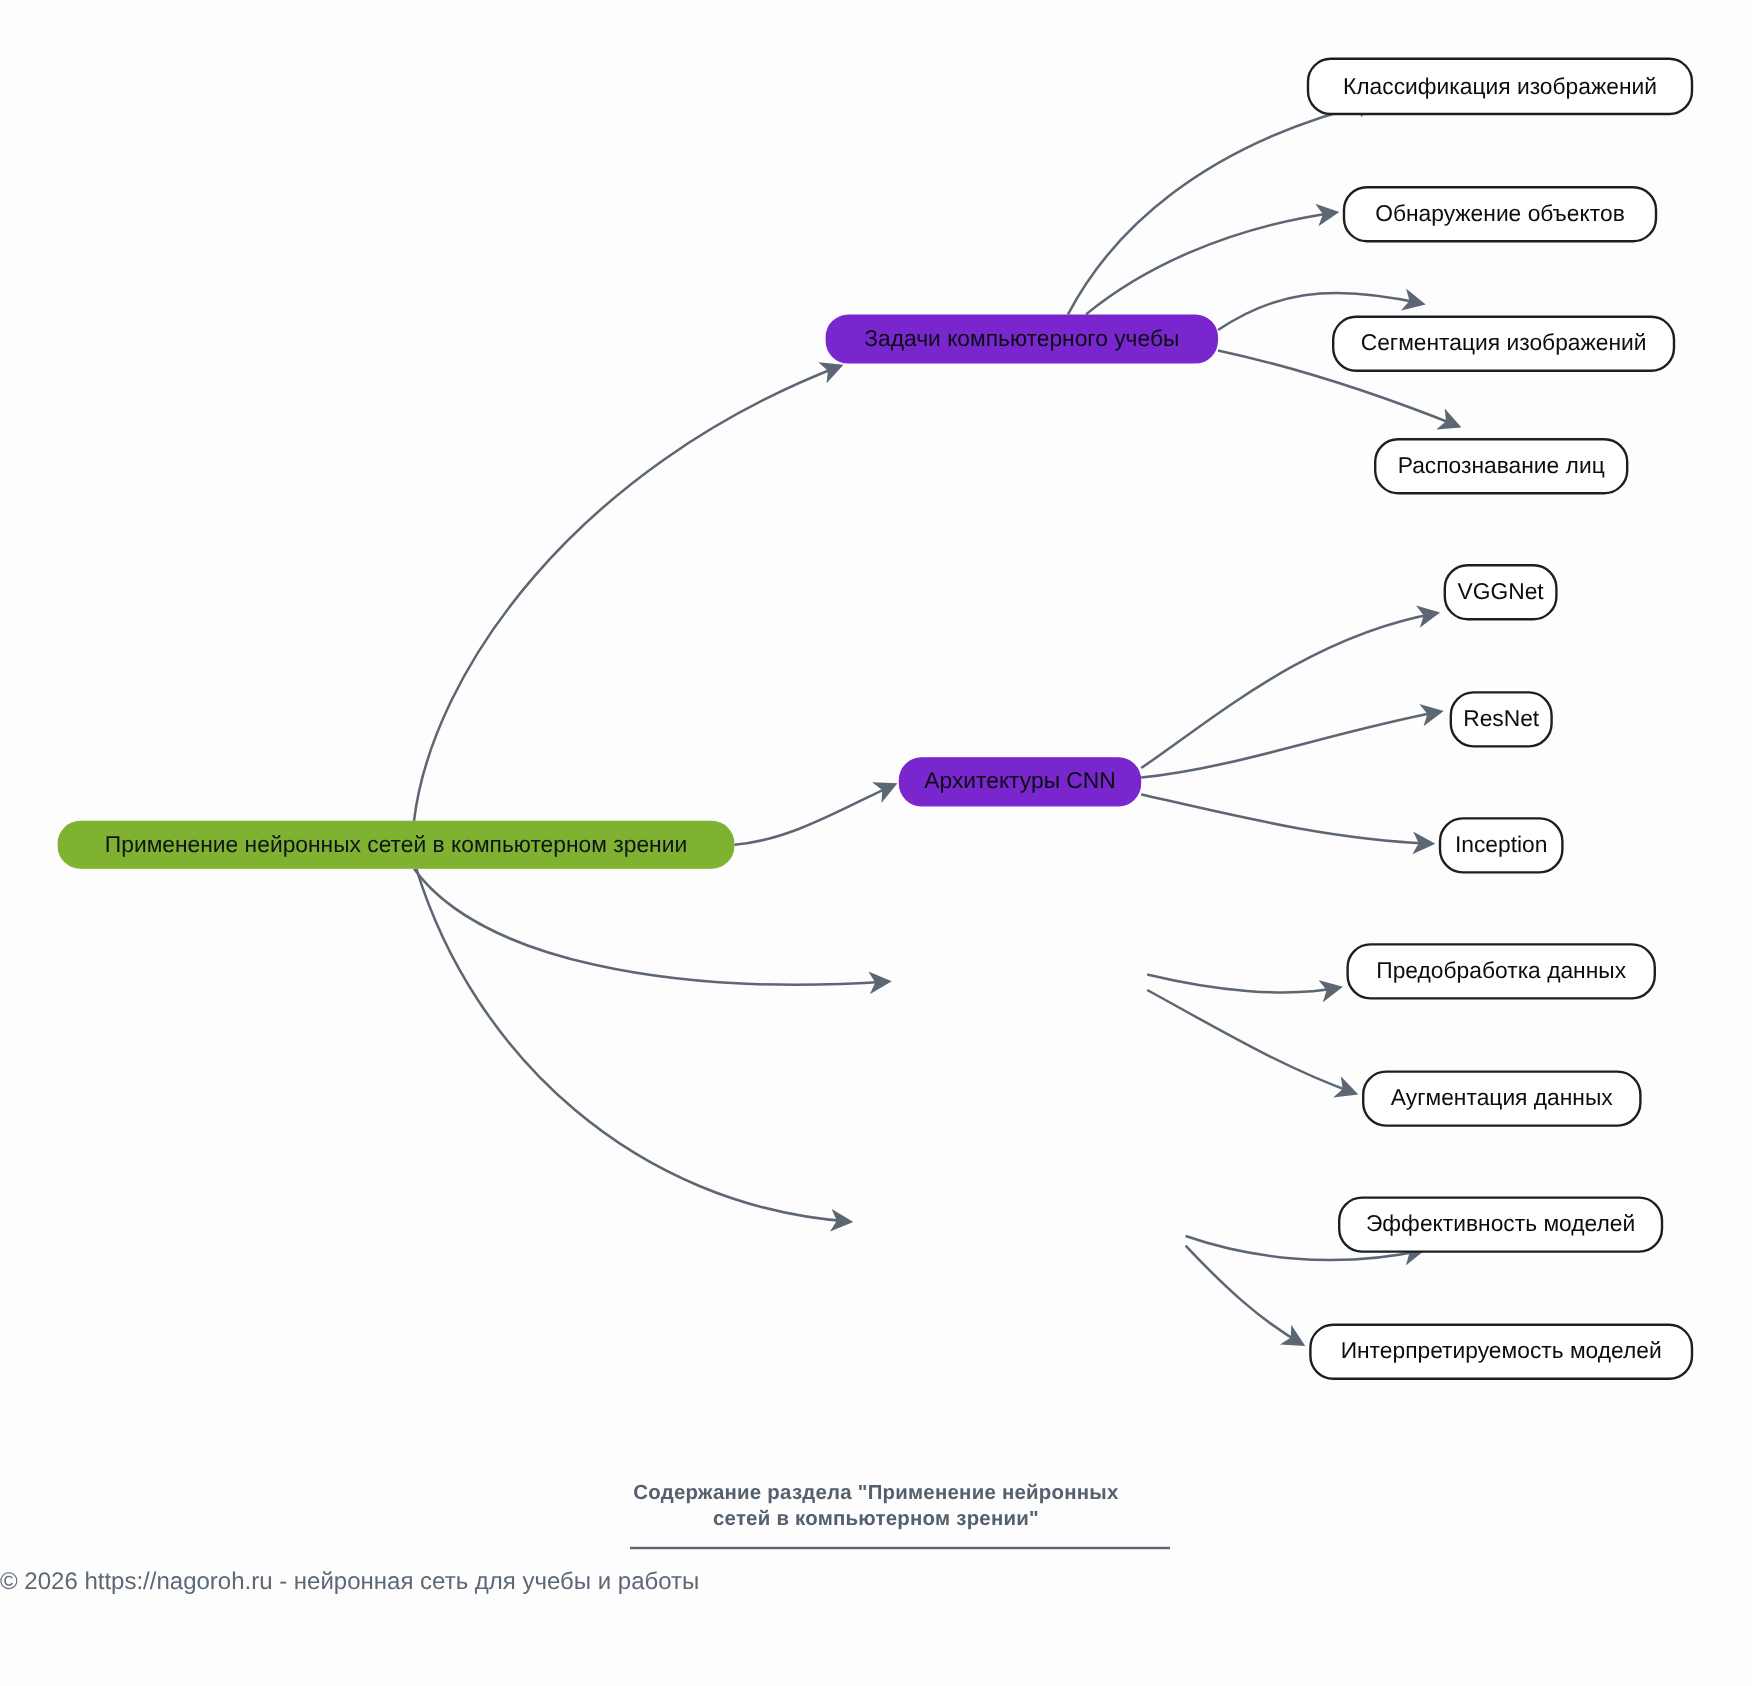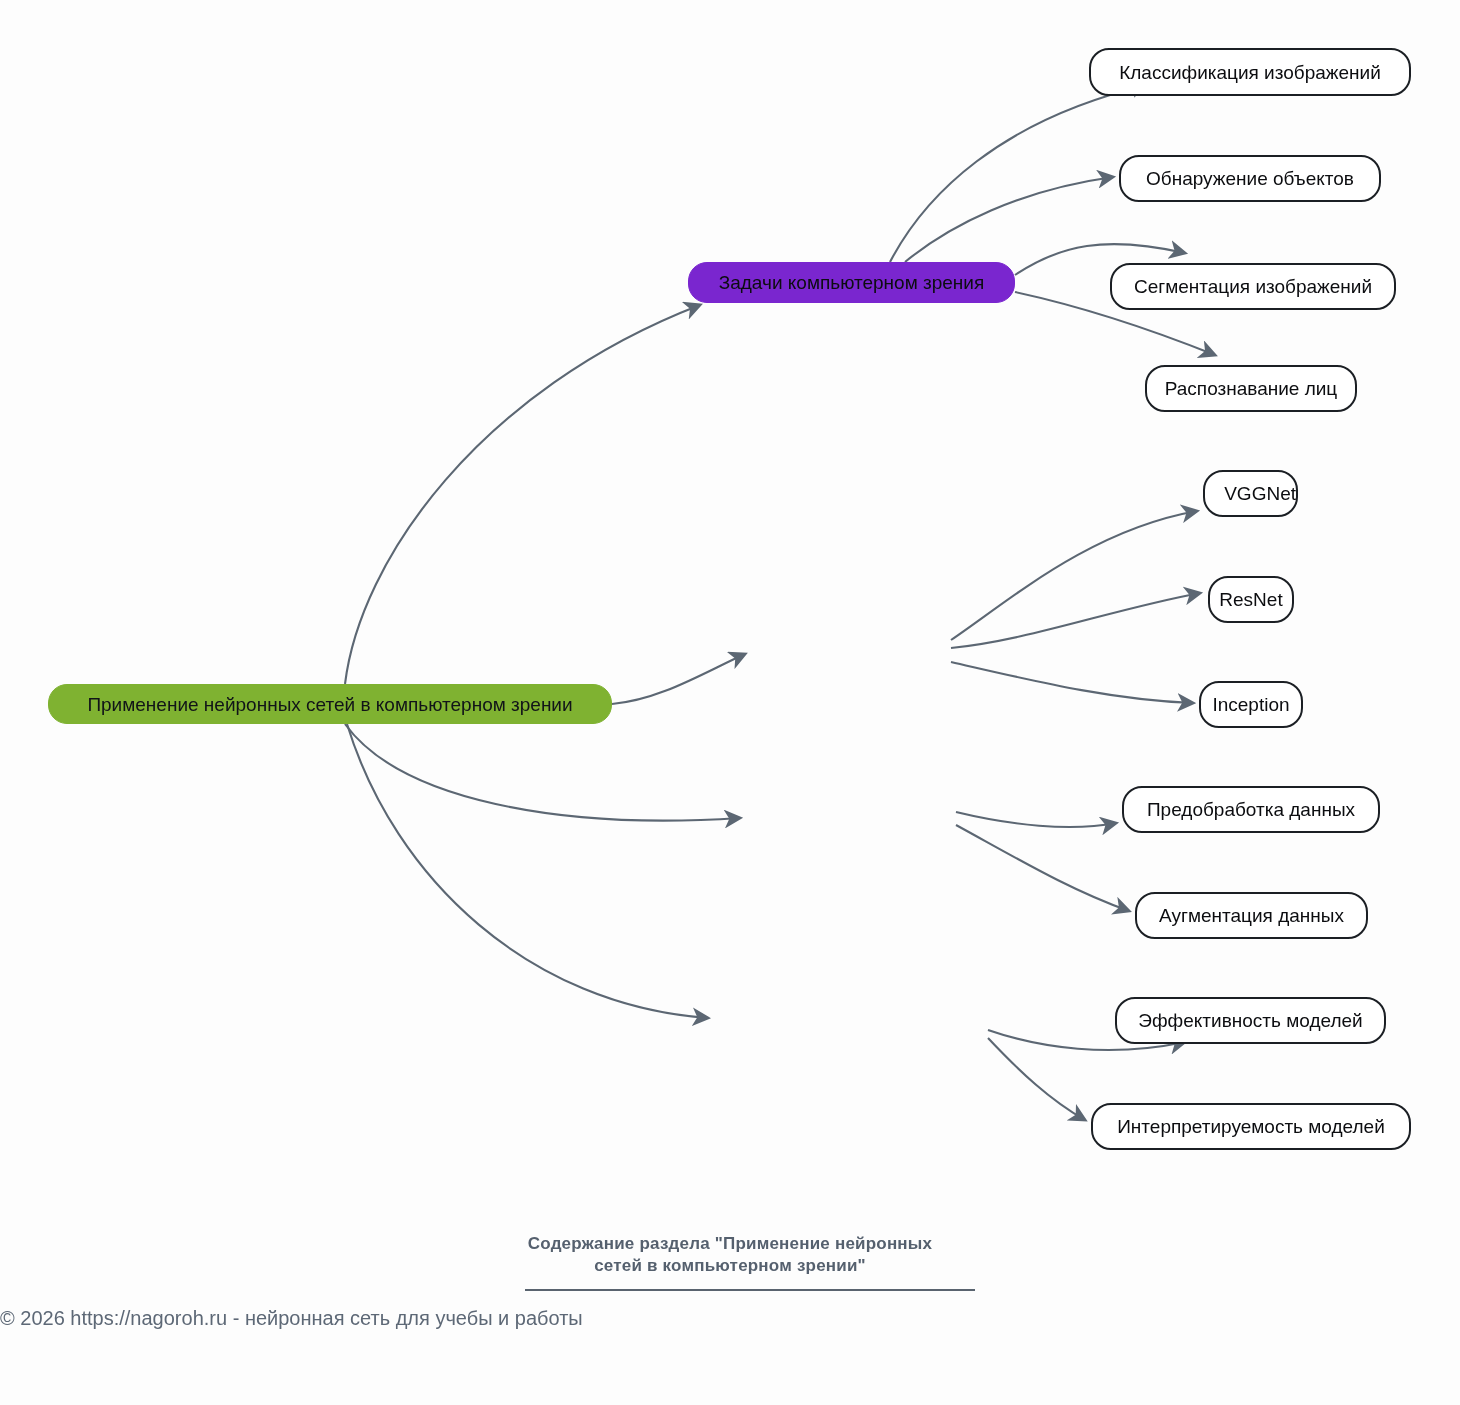--- a/index.html
+++ b/index.html
@@ -119,36 +119,39 @@
       <path d="M 988 1030 C 1040 1048 1110 1058 1185 1042"></path>
       <path d="M 988 1038 C 1020 1072 1050 1100 1085 1120"></path>
     </g>
   </svg>
 
   <div class="node node-root" style="left:48px; top:684px; width:564px; height:40px;">
     <span>Применение нейронных сетей в компьютерном зрении</span>
   </div>
 
   <div class="node node-branch" style="left:688px; top:262px; width:327px; height:41px;">
-    <span>Задачи компьютерном зрения</span>
+    <span>Задачи компьютерного учебы</span>
   </div>
   <div class="node node-leaf" style="left:1089px; top:48px; width:322px; height:48px;">
     <span>Классификация изображений</span>
   </div>
   <div class="node node-leaf" style="left:1119px; top:155px; width:262px; height:47px;">
     <span>Обнаружение объектов</span>
   </div>
   <div class="node node-leaf" style="left:1110px; top:263px; width:286px; height:47px;">
     <span>Сегментация изображений</span>
   </div>
   <div class="node node-leaf" style="left:1145px; top:365px; width:212px; height:47px;">
     <span>Распознавание лиц</span>
   </div>
 
-  <div class="node node-leaf" style="left:1203px; top:470px; width:95px; height:47px;justify-content:flex-end;">
+  <div class="node node-branch" style="left:749px; top:631px; width:202px; height:41px;">
+    <span>Архитектуры CNN</span>
+  </div>
+  <div class="node node-leaf" style="left:1203px; top:470px; width:95px; height:47px;">
     <span>VGGNet</span>
   </div>
   <div class="node node-leaf" style="left:1208px; top:576px; width:86px; height:47px;">
     <span>ResNet</span>
   </div>
   <div class="node node-leaf" style="left:1199px; top:681px; width:104px; height:47px;">
     <span>Inception</span>
   </div>
 
   <div class="node node-leaf" style="left:1122px; top:786px; width:258px; height:47px;">

